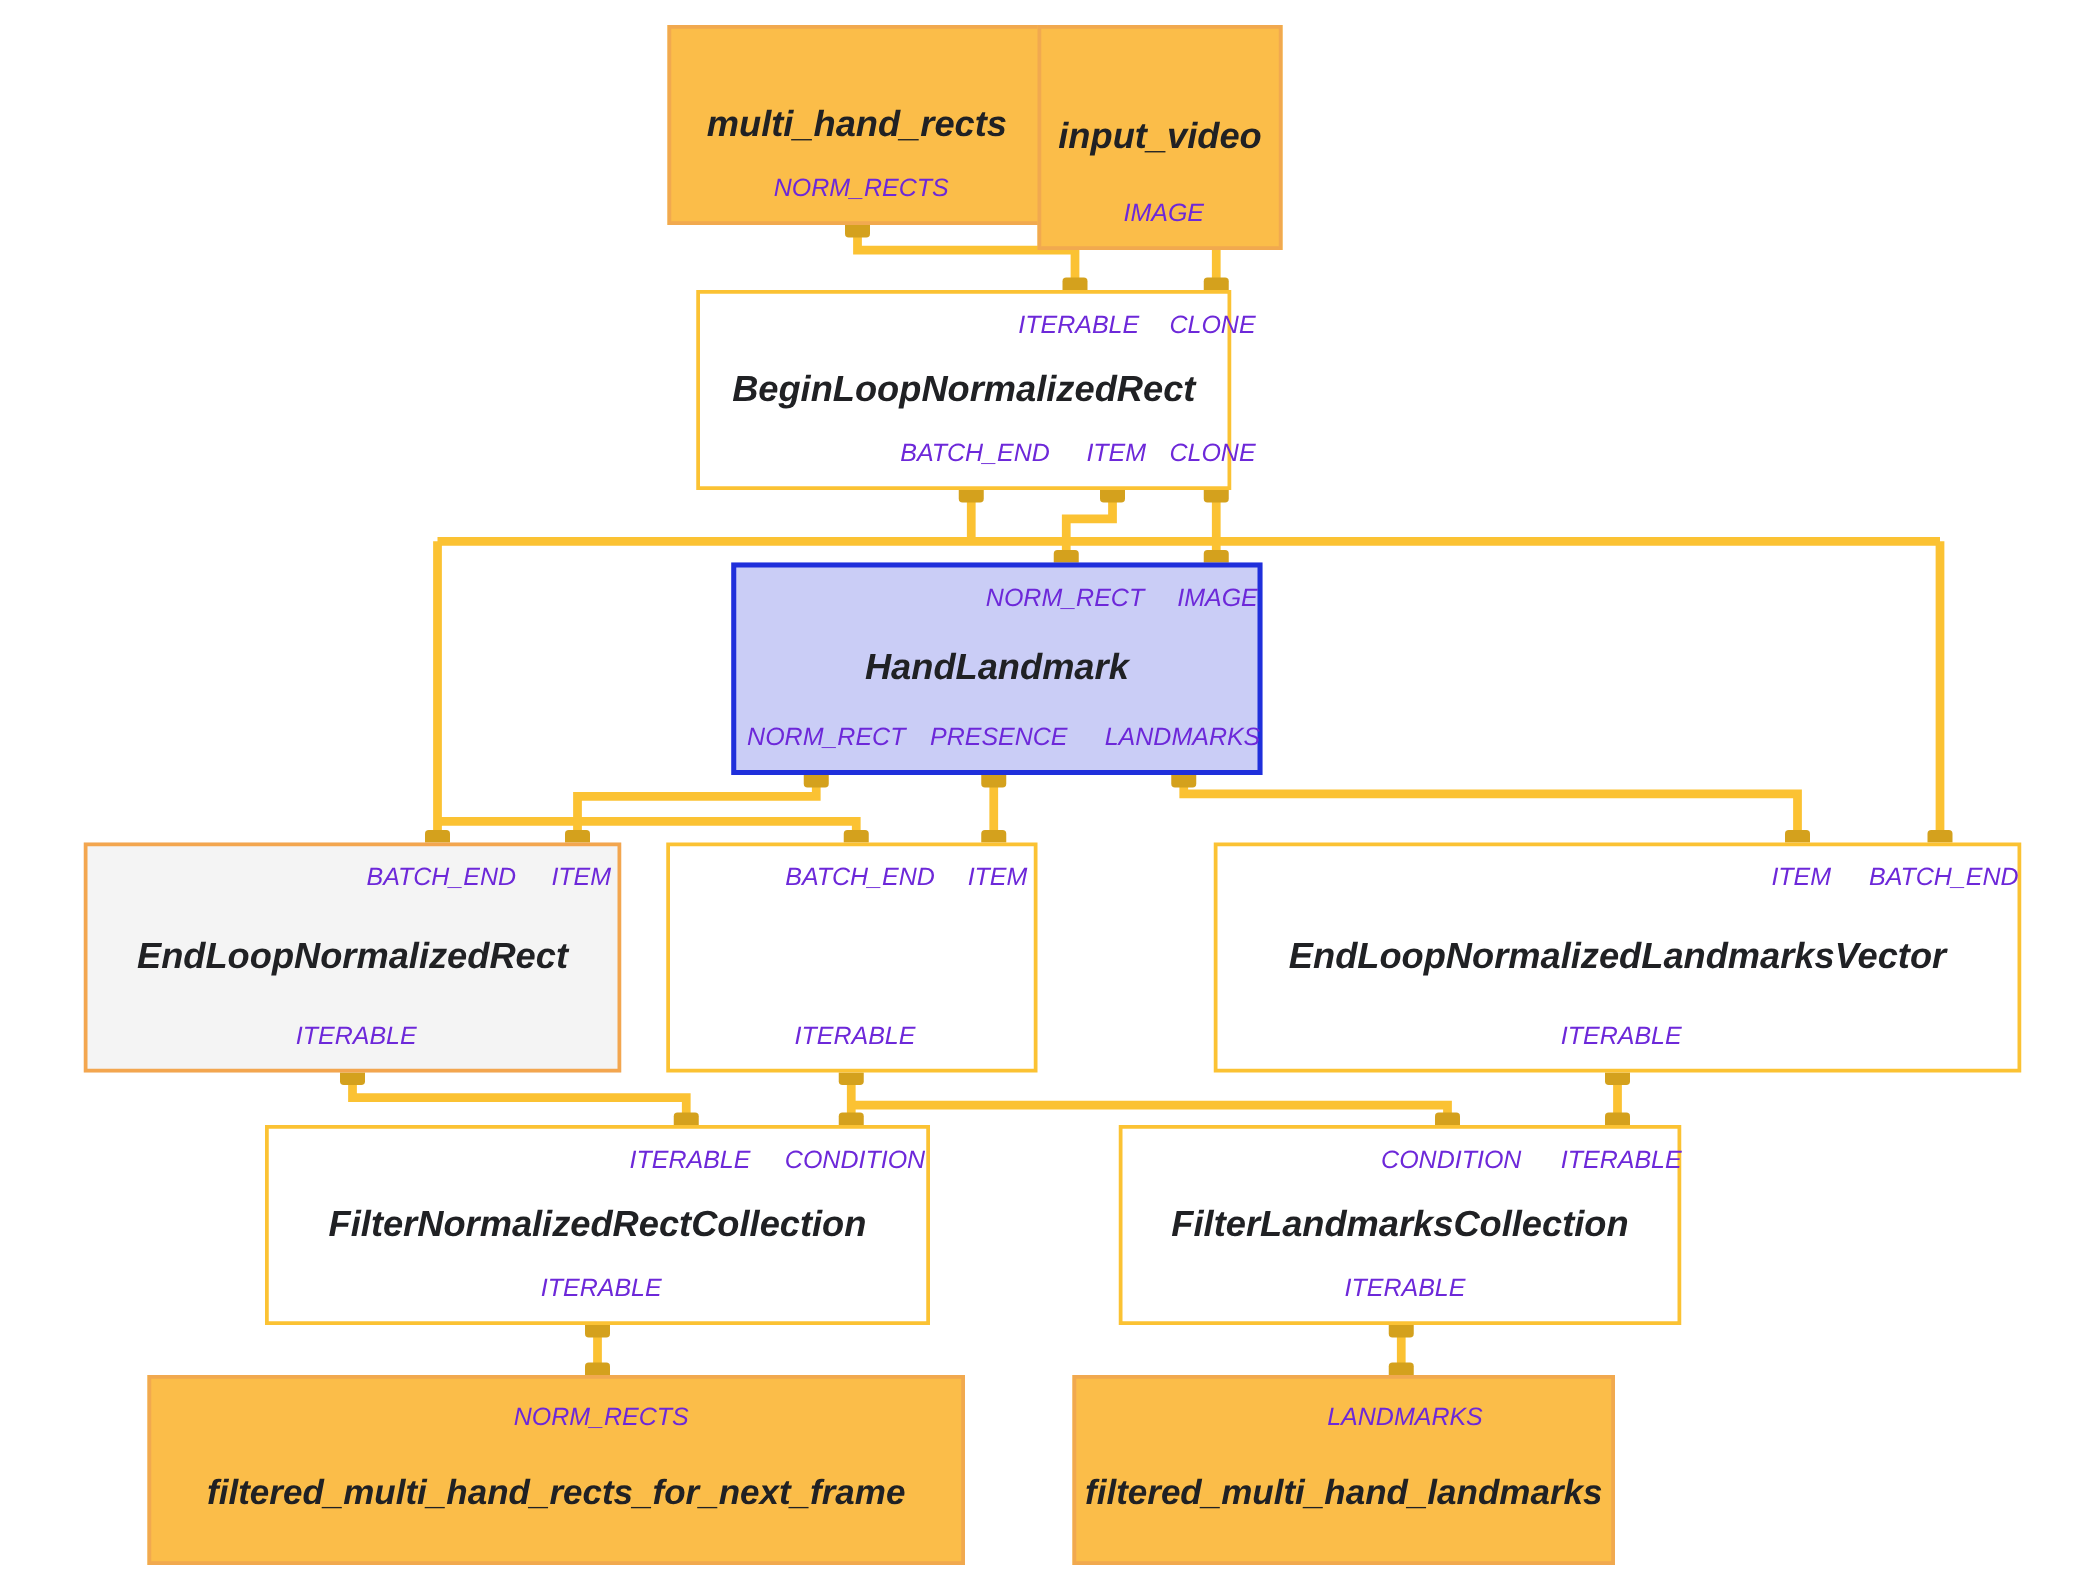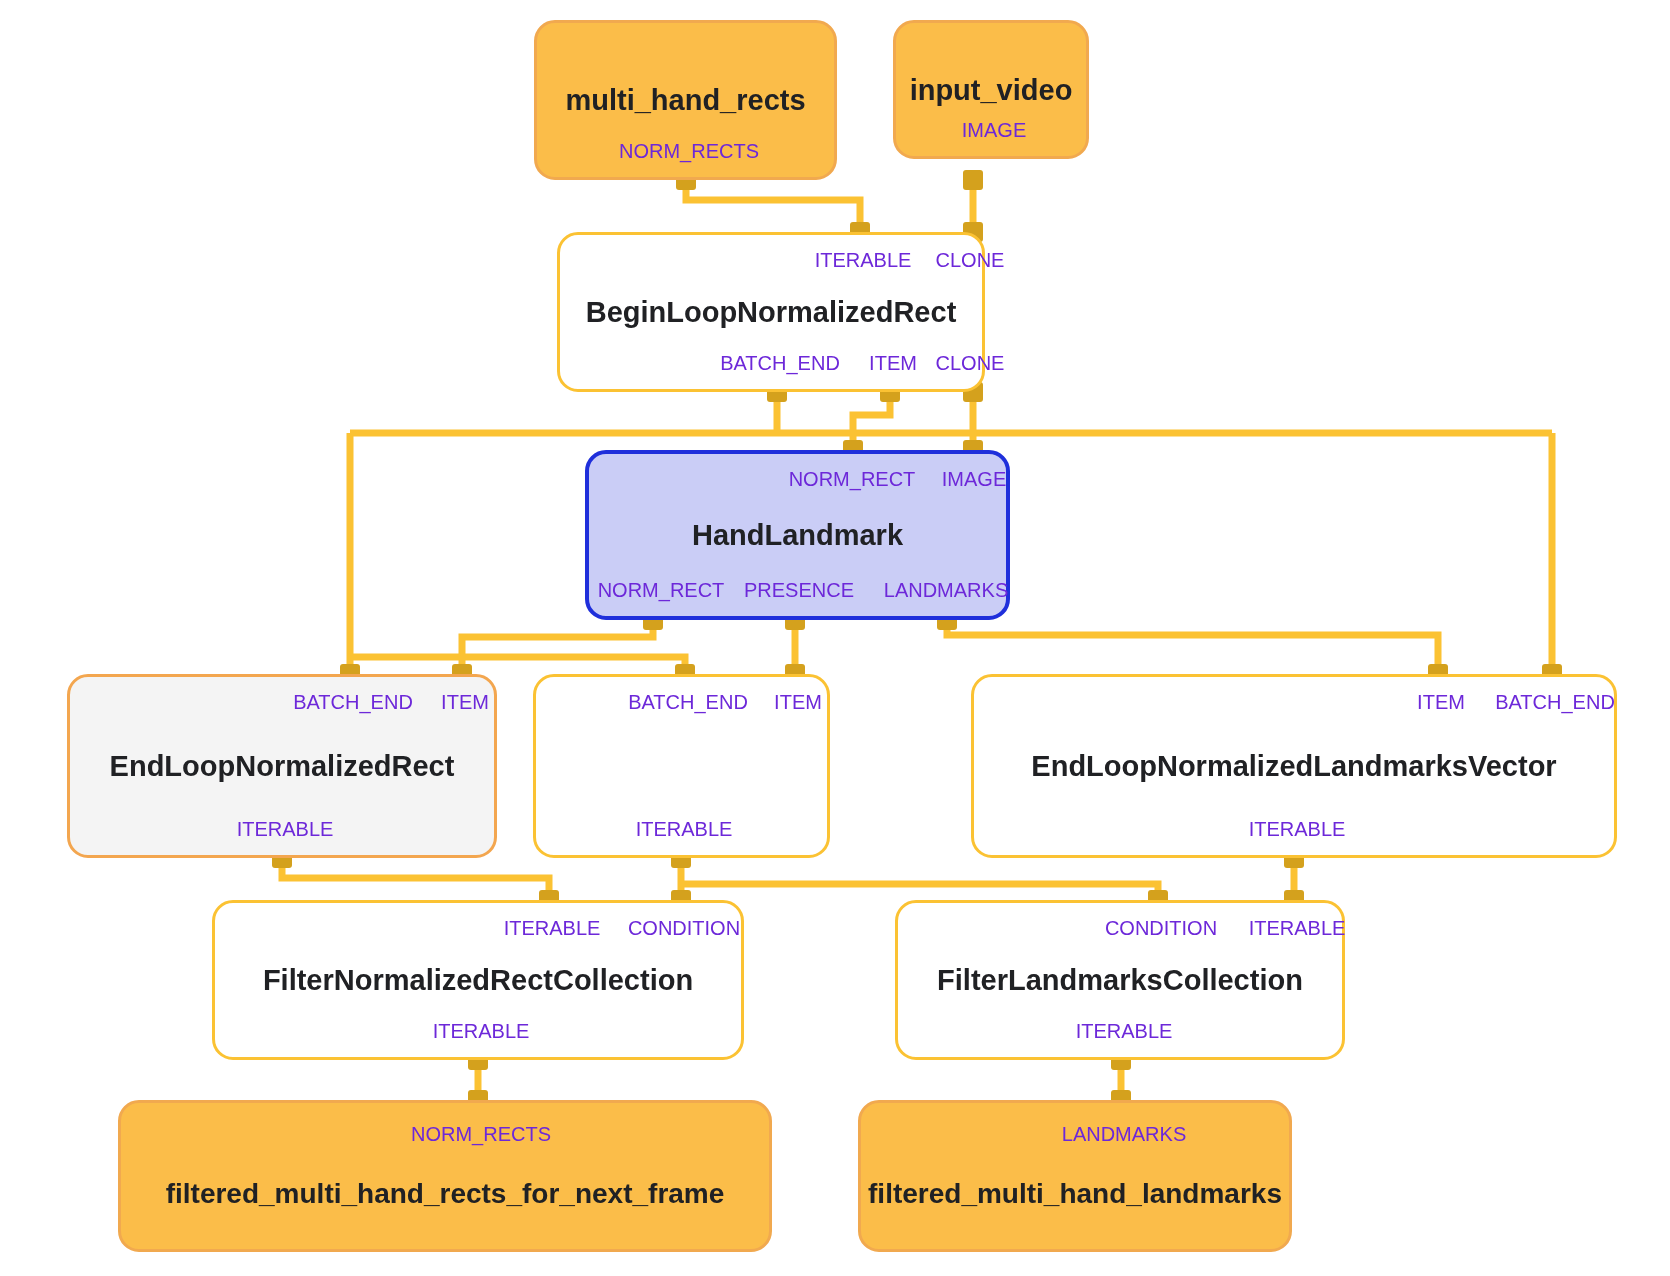--- a/index.html
+++ b/index.html
@@ -6,23 +6,24 @@
   #canvas{
     position:relative;
     width:1670px;height:1276px;
     background:#ffffff;
     font-family:"Liberation Sans", sans-serif;
     overflow:hidden;
   }
   .node{
     position:absolute;
     box-sizing:border-box;
-    border-radius:21px;
+    border-radius:0;
     background:#ffffff;
     border:3px solid #FBC233;
+    font-style:italic;
   }
   .node.orange{
     background:#FBBD49;
     border:3px solid #F1A94F;
   }
   .node.selected{
     background:#F4F4F4;
     border:3px solid #F3A64F;
   }
   .node.blue{
@@ -124,21 +125,21 @@
     <rect x="468" y="1090" width="20" height="20" rx="3"></rect>
     <rect x="1111" y="1050" width="20" height="20" rx="3"></rect>
     <rect x="1111" y="1090" width="20" height="20" rx="3"></rect>
   </svg>
 
   <div class="node orange" style="left:534px;top:20px;width:303px;height:160px">
     <div class="title">multi_hand_rects</div>
     <div class="plabel bottom" style="left:152px">NORM_RECTS</div>
   </div>
 
-  <div class="node orange" style="left:893px;top:20px;width:196px;height:139px">
+  <div class="node orange" style="left:830px;top:20px;width:196px;height:180px">
     <div class="title">input_video</div>
     <div class="plabel bottom" style="left:98px">IMAGE</div>
   </div>
 
   <div class="node" style="left:557px;top:232px;width:428px;height:160px">
     <div class="plabel top" style="left:303px">ITERABLE</div>
     <div class="plabel top" style="left:410px">CLONE</div>
     <div class="title">BeginLoopNormalizedRect</div>
     <div class="plabel bottom" style="left:220px">BATCH_END</div>
     <div class="plabel bottom" style="left:333px">ITEM</div>

